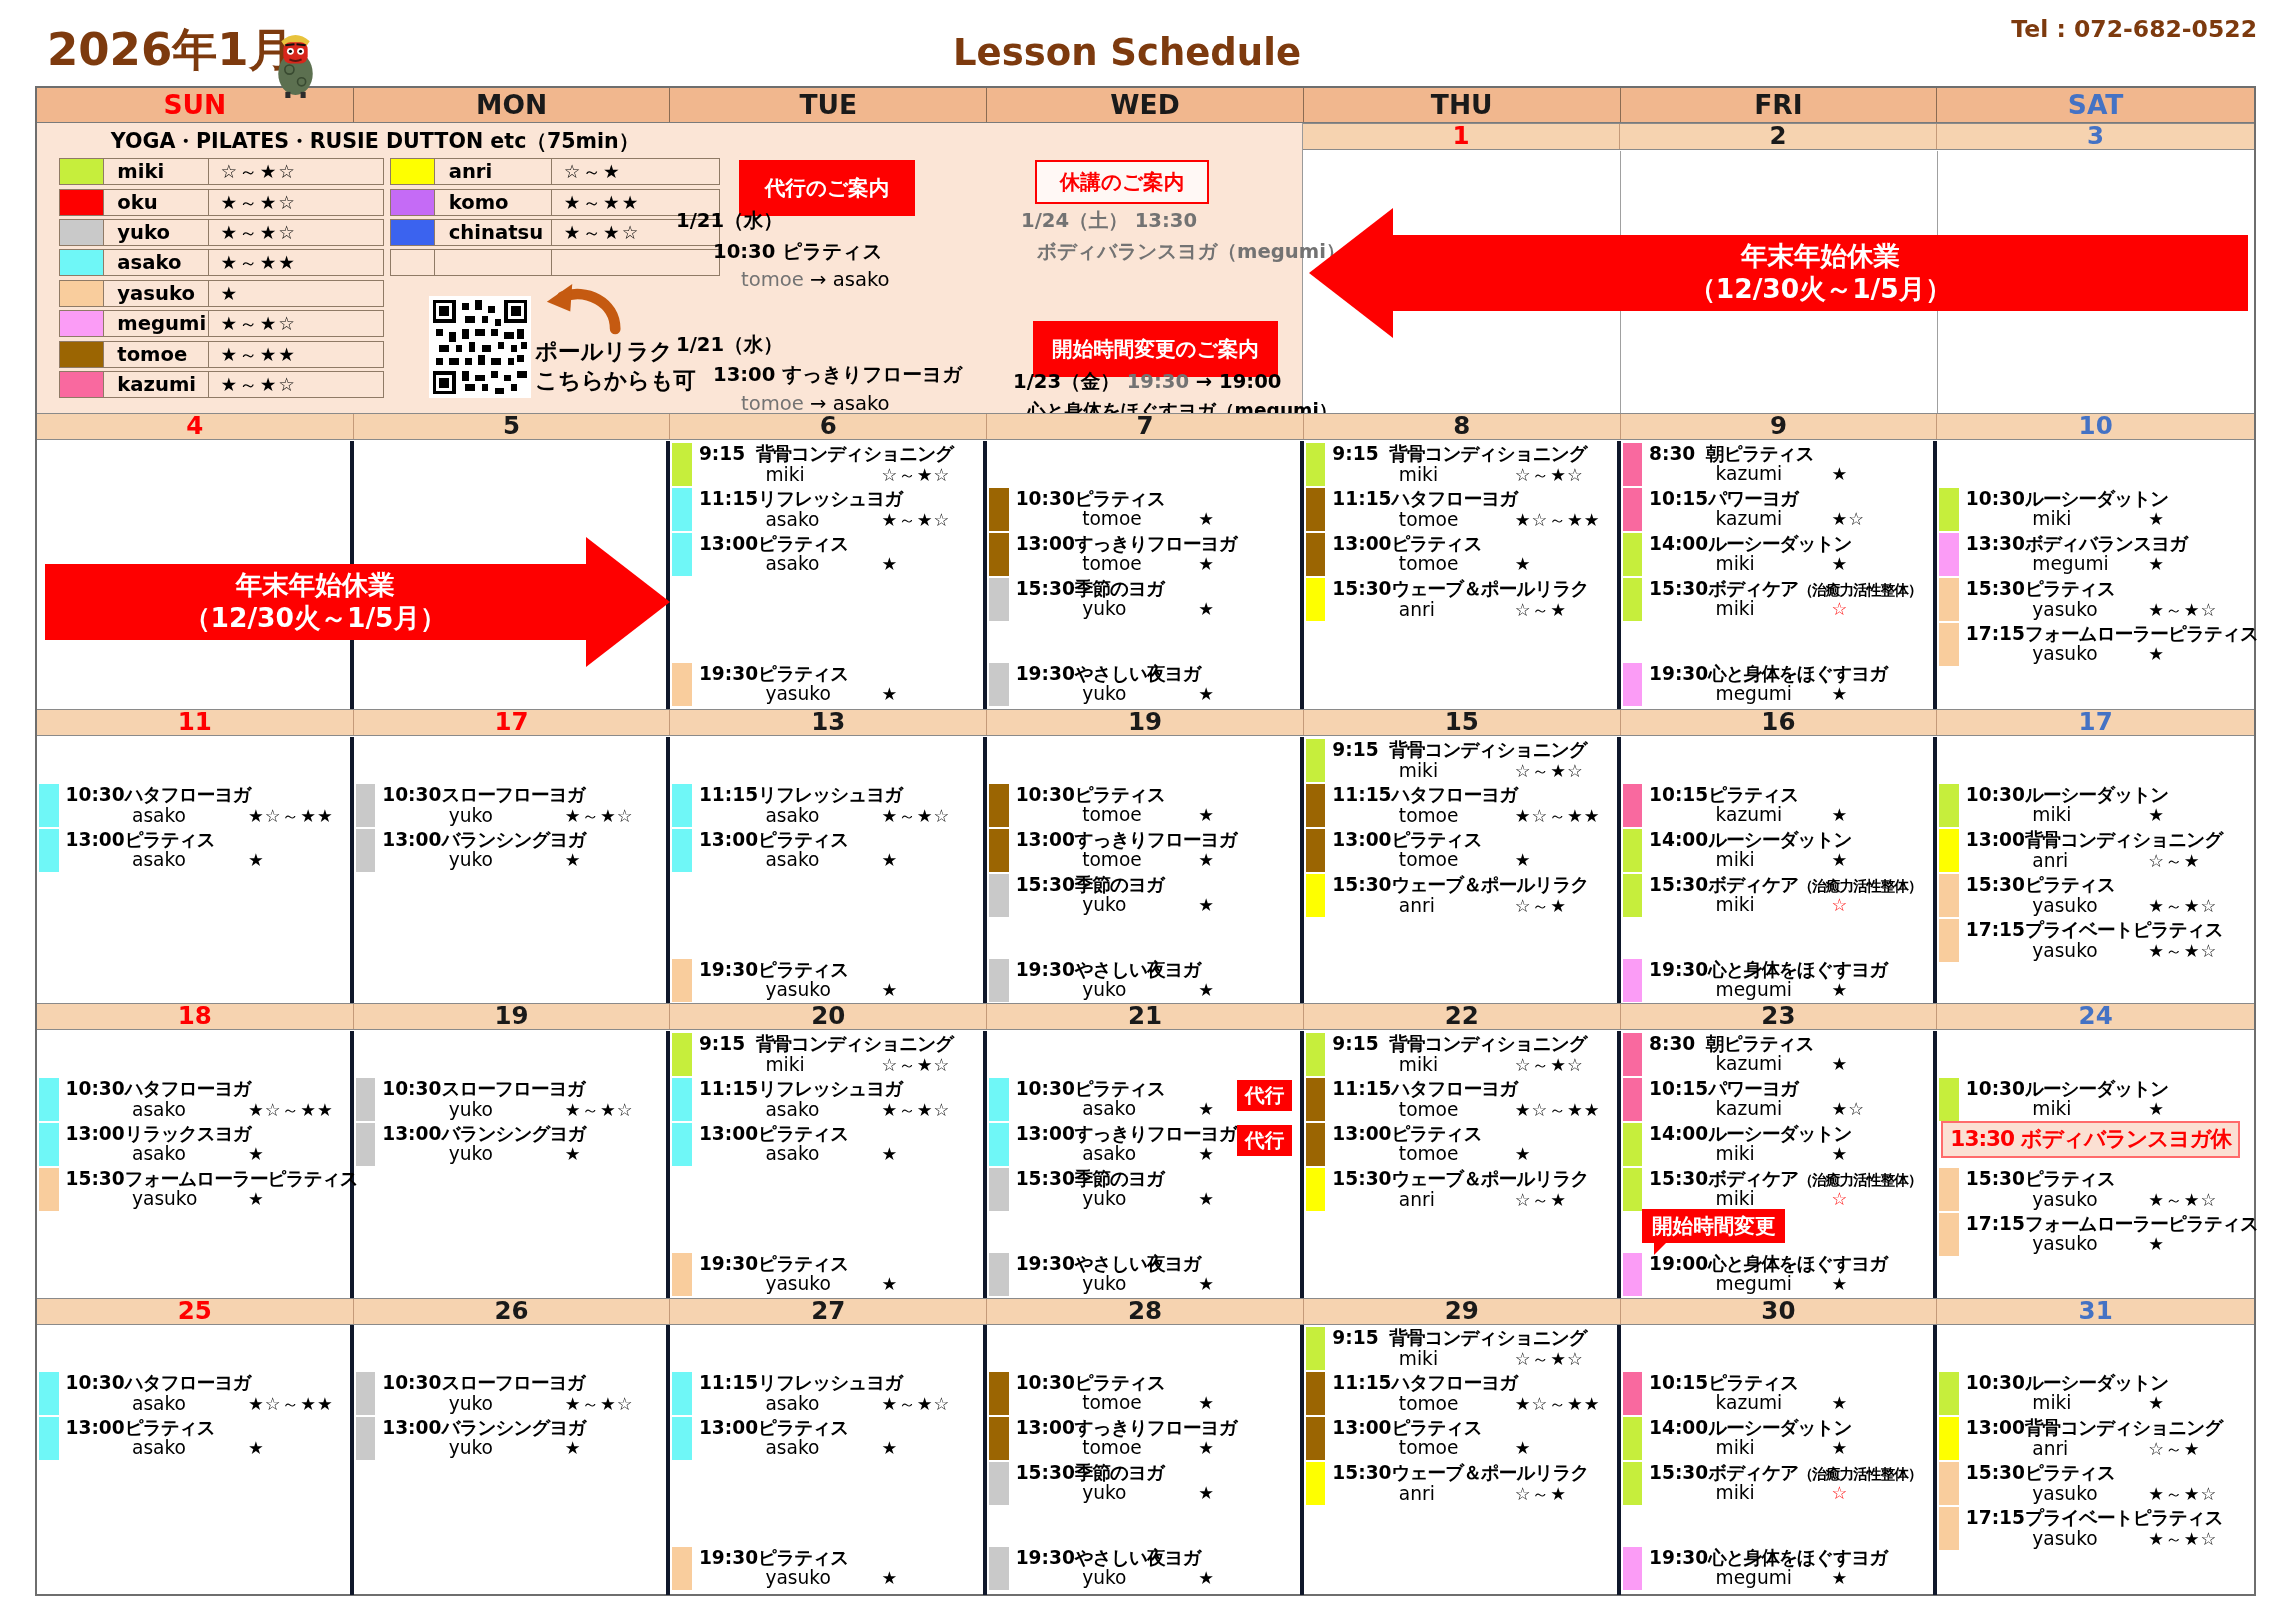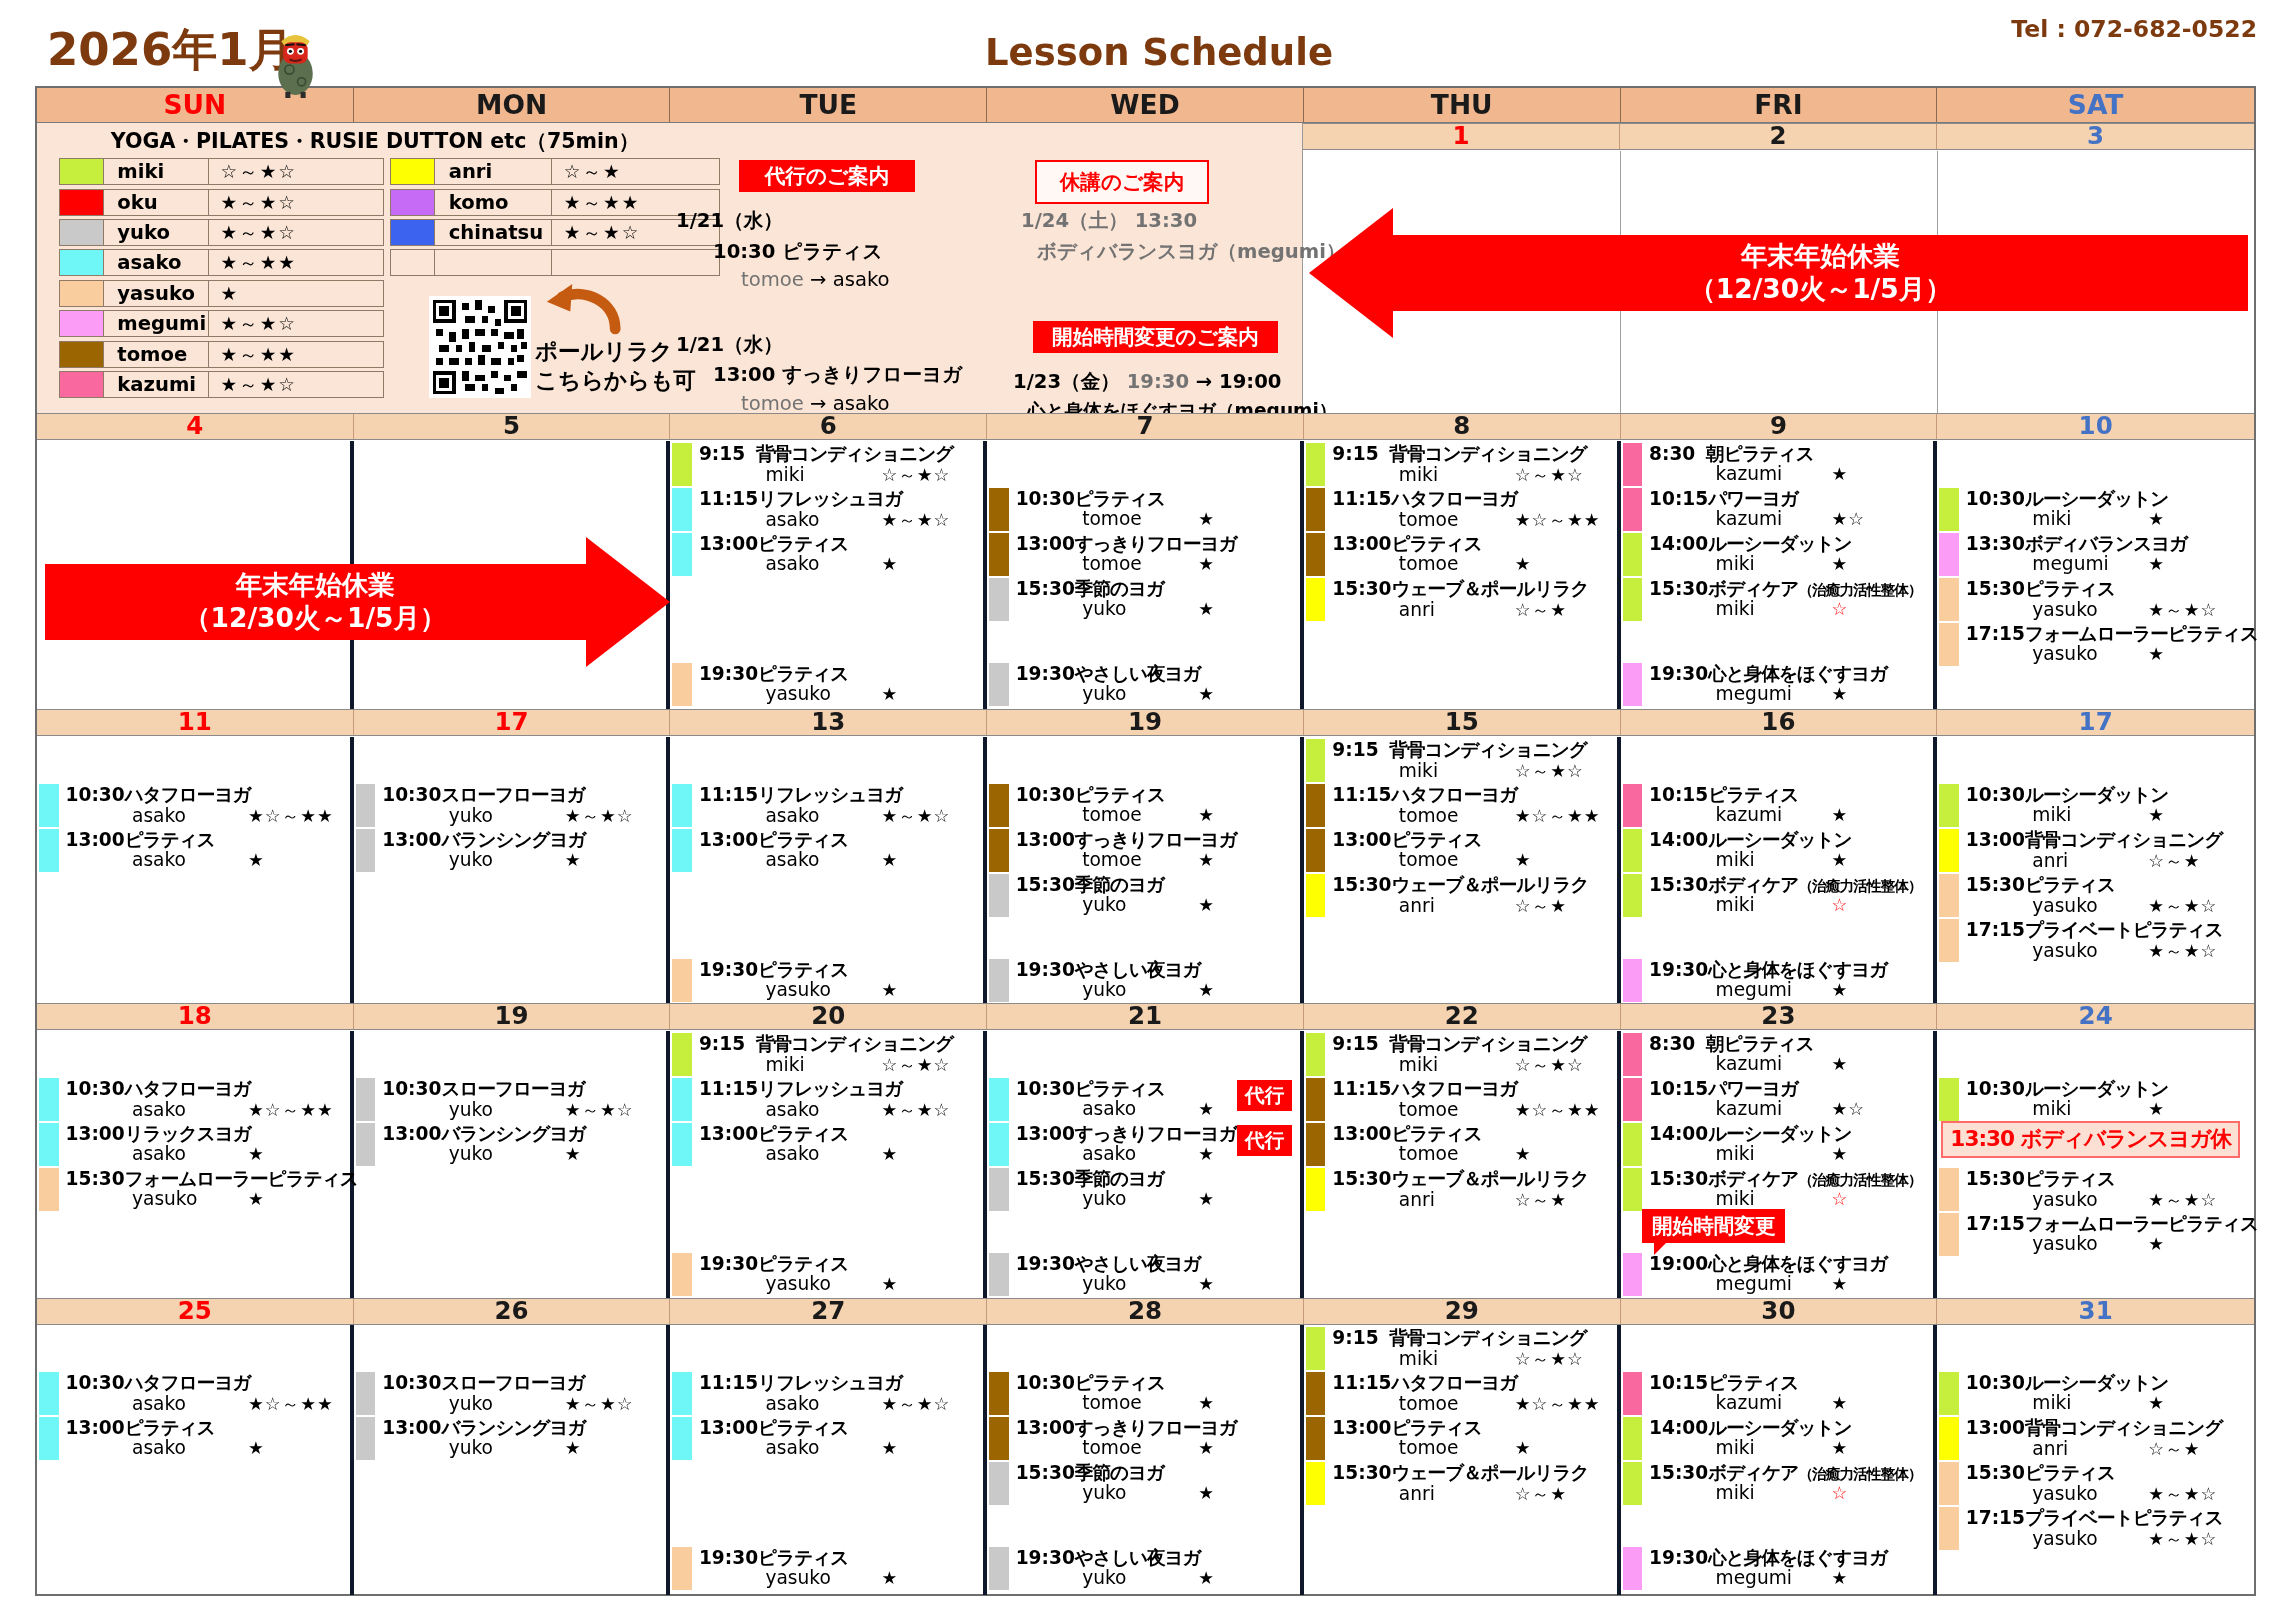--- a/index.html
+++ b/index.html
@@ -1,21 +1,21 @@
 <!DOCTYPE html>
 <html><head>
 <meta charset="utf-8">
 <style>
   html,body{margin:0;padding:0;background:#fff;}
   .page{position:relative;width:2292px;height:1621px;background:#ffffff;
         font-family:"DejaVu Sans","Liberation Sans",sans-serif;color:#000;overflow:hidden;}
   
   .month-title{position:absolute;left:47px;top:19.6px;font-size:45px;font-weight:bold;color:#7d3a0e;}
   .lion{position:absolute;left:265px;top:27.4px;width:61px;height:71px;z-index:5;}
-  .schedule-title{position:absolute;left:953px;top:31px;width:412px;text-align:center;
+  .schedule-title{position:absolute;left:953px;top:31px;width:412px;
                   font-size:37px;font-weight:bold;color:#7d3a0e;}
   .contact{position:absolute;right:35px;top:13.7px;text-align:right;font-size:23.5px;font-weight:bold;
            color:#7d3a0e;line-height:30px;}
   
   .grid{position:absolute;left:35px;top:86px;width:2217px;height:1506px;border:2px solid #6e6e6e;
         box-sizing:content-box;background:#fff;}
   .dhrow{position:absolute;left:0;top:0;width:100%;height:35px;display:grid;
          grid-template-columns:repeat(7,1fr);background:#f1b78e;border-bottom:1px solid #7a7a7a;box-sizing:border-box;}
   .dh{text-align:center;line-height:34px;font-weight:bold;font-size:26.5px;border-right:1px solid #8c6b52;}
   .dhrow > div:last-child{border-right:none;}
@@ -54,21 +54,21 @@
   .leg-sw{position:absolute;left:0;top:0;width:45px;height:27.4px;border:1px solid #8f7a66;box-sizing:border-box;}
   .leg-name{position:absolute;left:44px;top:0;width:106px;height:27.4px;border:1px solid #8f7a66;box-sizing:border-box;
             font-weight:bold;font-size:19.6px;line-height:25.5px;padding-left:13.7px;}
   .leg-stars{position:absolute;left:149px;top:0;width:176px;height:27.4px;border:1px solid #8f7a66;box-sizing:border-box;
             font-size:18.6px;line-height:25.5px;padding-left:11.8px;letter-spacing:2px;}
   .qr{position:absolute;left:392px;top:173px;width:102px;height:102px;background:#fff;}
   .qr svg{position:absolute;left:3.9px;top:3.9px;}
   .res-arrow{position:absolute;left:504px;top:157px;width:82px;height:55px;}
   .res-note{position:absolute;left:498px;top:214px;font-weight:bold;font-size:22.5px;line-height:29px;white-space:nowrap;}
   .n-badge{position:absolute;background:#fe0000;color:#fff;font-weight:bold;font-size:20.6px;
-           text-align:center;padding:2px 0;}
+           text-align:center;padding:14px 0;}
   .n-badge-outline{position:absolute;background:#fff8f5;color:#fe0000;border:2px solid #fe0000;
            font-weight:bold;font-size:20.6px;text-align:center;padding:6px 0;box-sizing:border-box;}
   .n-line{position:absolute;font-size:19.6px;font-weight:bold;white-space:nowrap;}
   .n-sub{font-weight:400;}
   .red{color:#737373;}
   
   .h-arrow{position:absolute;}
   .ah-left{position:absolute;left:0;top:0;width:0;height:0;
            border-top:65px solid transparent;border-bottom:65px solid transparent;border-right:84px solid #fe0000;}
   .ah-right{position:absolute;right:0;top:0;width:0;height:0;

